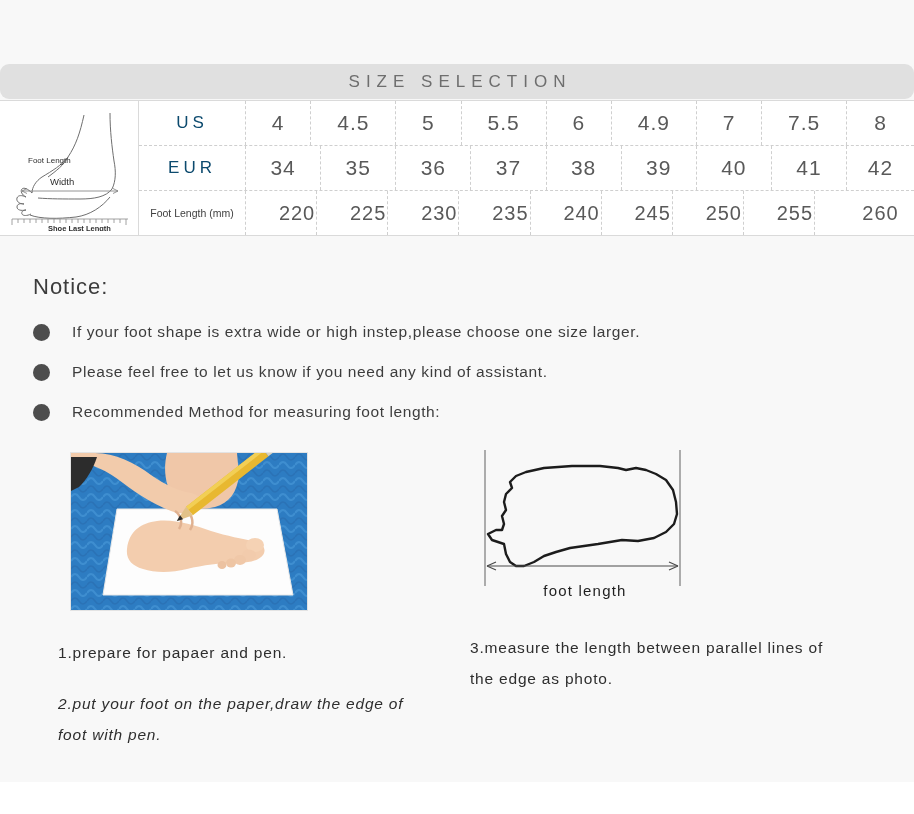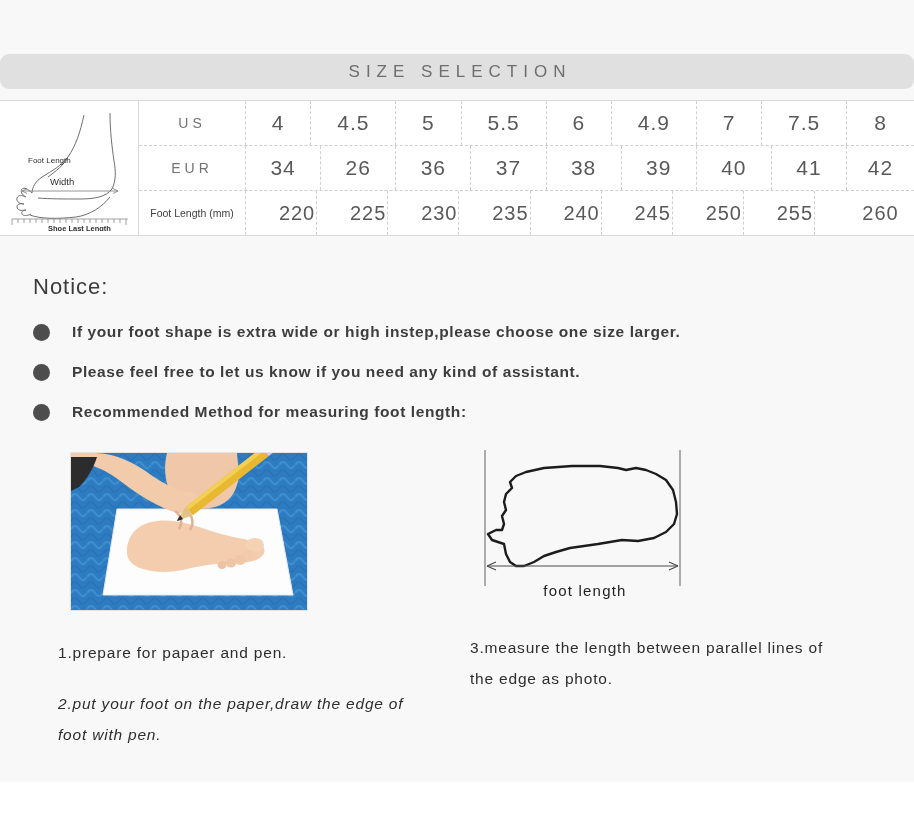--- a/index.html
+++ b/index.html
@@ -25,21 +25,21 @@
     top: 0;
     width: 914px;
     height: 782px;
     background: #f8f8f8;
   }
 
   
   .header-band {
     position: absolute;
     left: 0;
-    top: 54px;
+    top: 64px;
     width: 914px;
     height: 35px;
     background: #e0e0e0;
     display: flex;
     align-items: center;
     justify-content: center;
     border-radius: 9px;
   }
   .header-title {
     font-size: 17px;
@@ -93,23 +93,23 @@
     color: #595959;
     font-size: 21px;
     font-weight: 400;
     letter-spacing: 1px;
     box-sizing: border-box;
   }
   .tcell:last-child { border-right: none; }
 
   .tcell.label {
     flex: 0 0 107px;
-    font-size: 14px;
+    font-size: 17px;
     letter-spacing: 4px;
-    color: #737373;
+    color: #0c4a6e;
   }
   .tcell.label.small {
     font-size: 10.5px;
     letter-spacing: 0px;
     color: #3f3f3f;
     font-weight: 400;
   }
   .tcell.data { flex: 1 1 auto; }
   .tcell.data.last { flex: 0 0 67px; }
 
@@ -129,21 +129,20 @@
   .notice-list {
     position: absolute;
     left: 33px;
     top: 312px;
     width: 840px;
   }
   .notice-item {
     display: flex;
     align-items: center;
     height: 40px;
-    font-weight: bold;
   }
   .bullet {
     width: 17px;
     height: 17px;
     border-radius: 50%;
     background: #4d4d4d;
     flex: 0 0 17px;
   }
   .notice-text {
     margin-left: 22px;
@@ -251,21 +250,21 @@
         <div class="tcell data">6</div>
         <div class="tcell data">4.9</div>
         <div class="tcell data">7</div>
         <div class="tcell data">7.5</div>
         <div class="tcell data last">8</div>
       </div>
 
       <div class="trow row-eur">
         <div class="tcell label">EUR</div>
         <div class="tcell data">34</div>
-        <div class="tcell data">26</div>
+        <div class="tcell data">35</div>
         <div class="tcell data">36</div>
         <div class="tcell data">37</div>
         <div class="tcell data">38</div>
         <div class="tcell data">39</div>
         <div class="tcell data">40</div>
         <div class="tcell data">41</div>
         <div class="tcell data last">42</div>
       </div>
 
       <div class="trow row-len">

